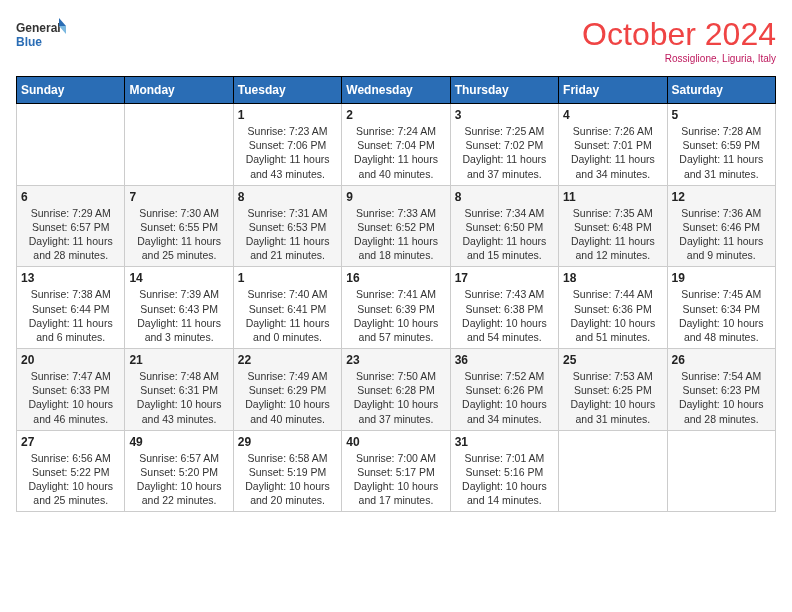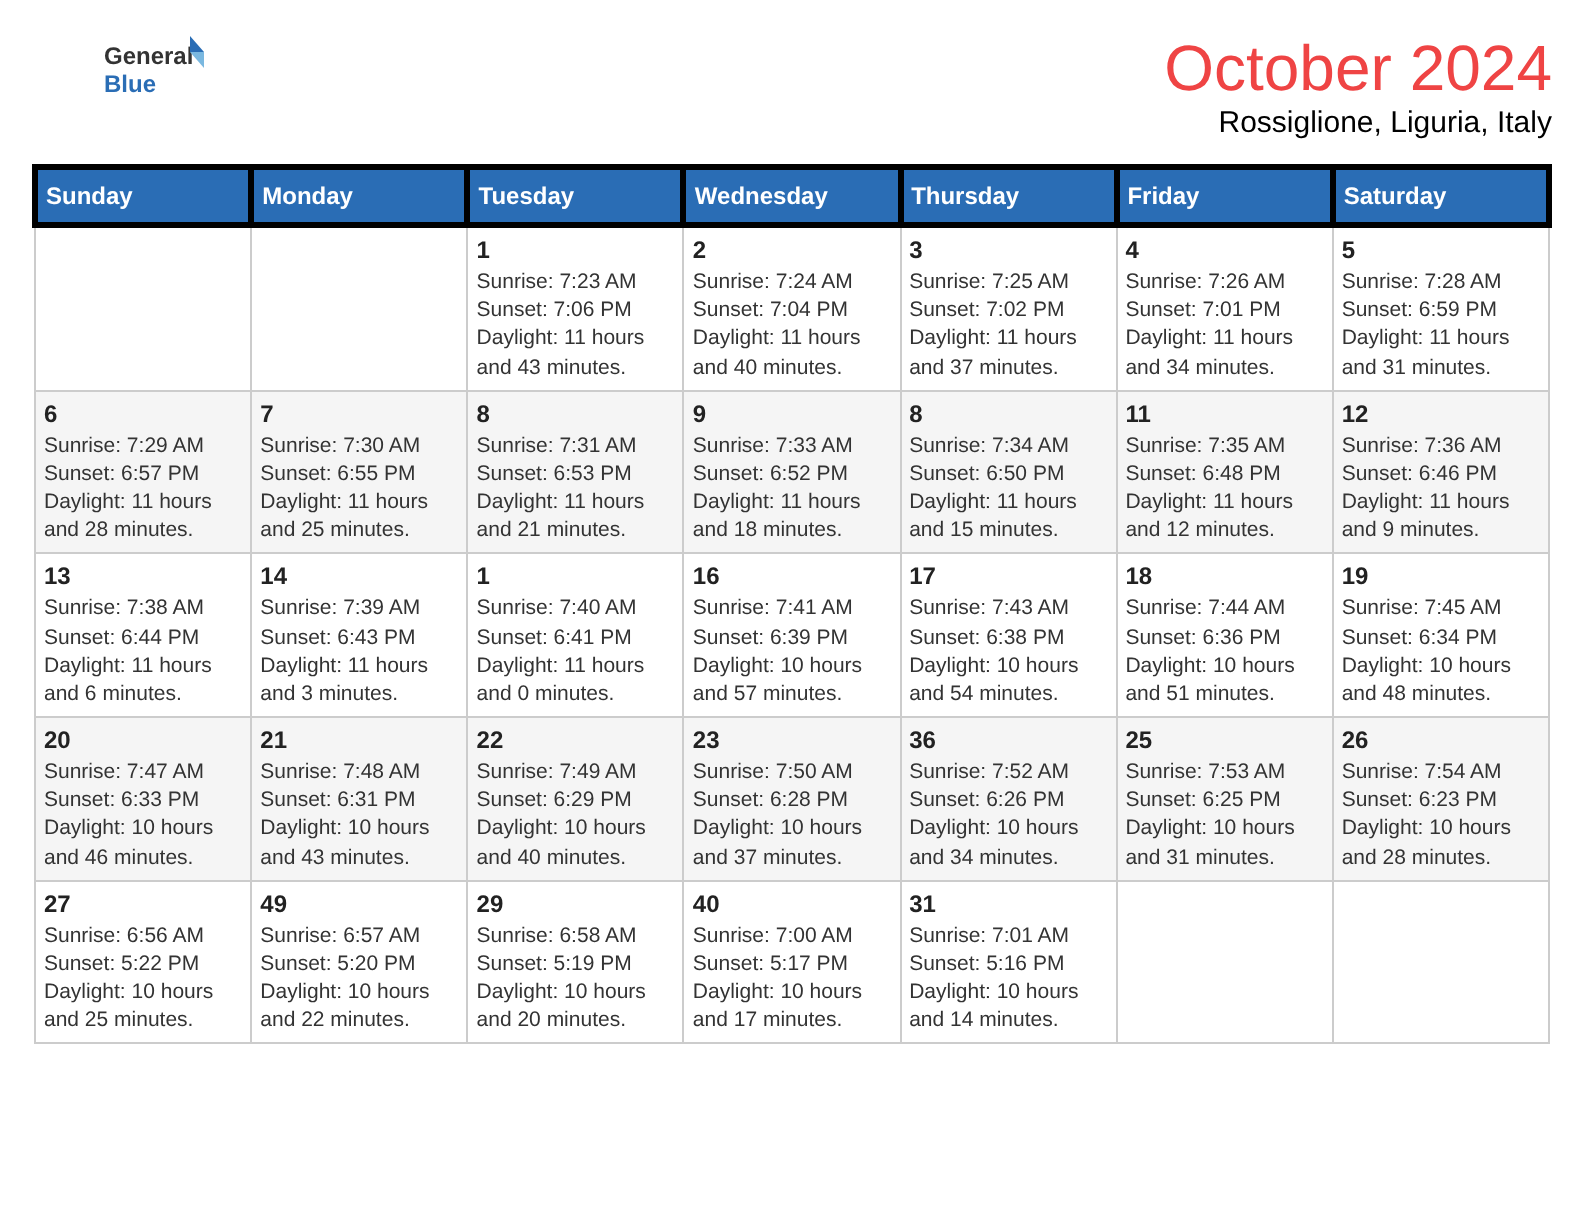--- a/index.html
+++ b/index.html
@@ -13,47 +13,46 @@
     .header {
       display: flex;
       align-items: flex-start;
       justify-content: space-between;
       margin-bottom: 12px;
     }
     .logo {
       display: flex;
       align-items: center;
       gap: 4px;
-      margin-left: 36px;
     }
     .title-block {
       text-align: right;
     }
     .month-title {
       font-size: 32px;
       font-weight: normal;
       color: #ef4444;
     }
     .subtitle {
-      font-size: 15px;
-      color: #000000;
+      font-size: 10px;
+      color: #be185d;
     }
     table {
       width: 100%;
       border-collapse: collapse;
       font-size: 11px;
     }
     thead tr th {
       background: #2a6db5;
       color: #fff;
       padding: 6px 4px;
       text-align: left;
       font-weight: bold;
       font-size: 12px;
-      border: 3px solid #000000;
+      border: 1px solid #000000;
     }
     tbody tr td {
       border: 1px solid #ccc;
       vertical-align: top;
       padding: 4px;
       min-height: 72px;
       width: 14.28%;
       background: #fff;
     }
     tbody tr:nth-child(even) td {
@@ -62,20 +61,21 @@
     .day-number {
       font-weight: bold;
       font-size: 12px;
       margin-bottom: 2px;
       color: #222;
     }
     .day-info {
       color: #333;
       font-size: 10.5px;
       line-height: 1.35;
+      text-align: center;
     }
     .empty-cell {
       background: #fff !important;
     }
   </style>
 </head>
 <body>
 
 <div class="header">
   <div class="logo">

